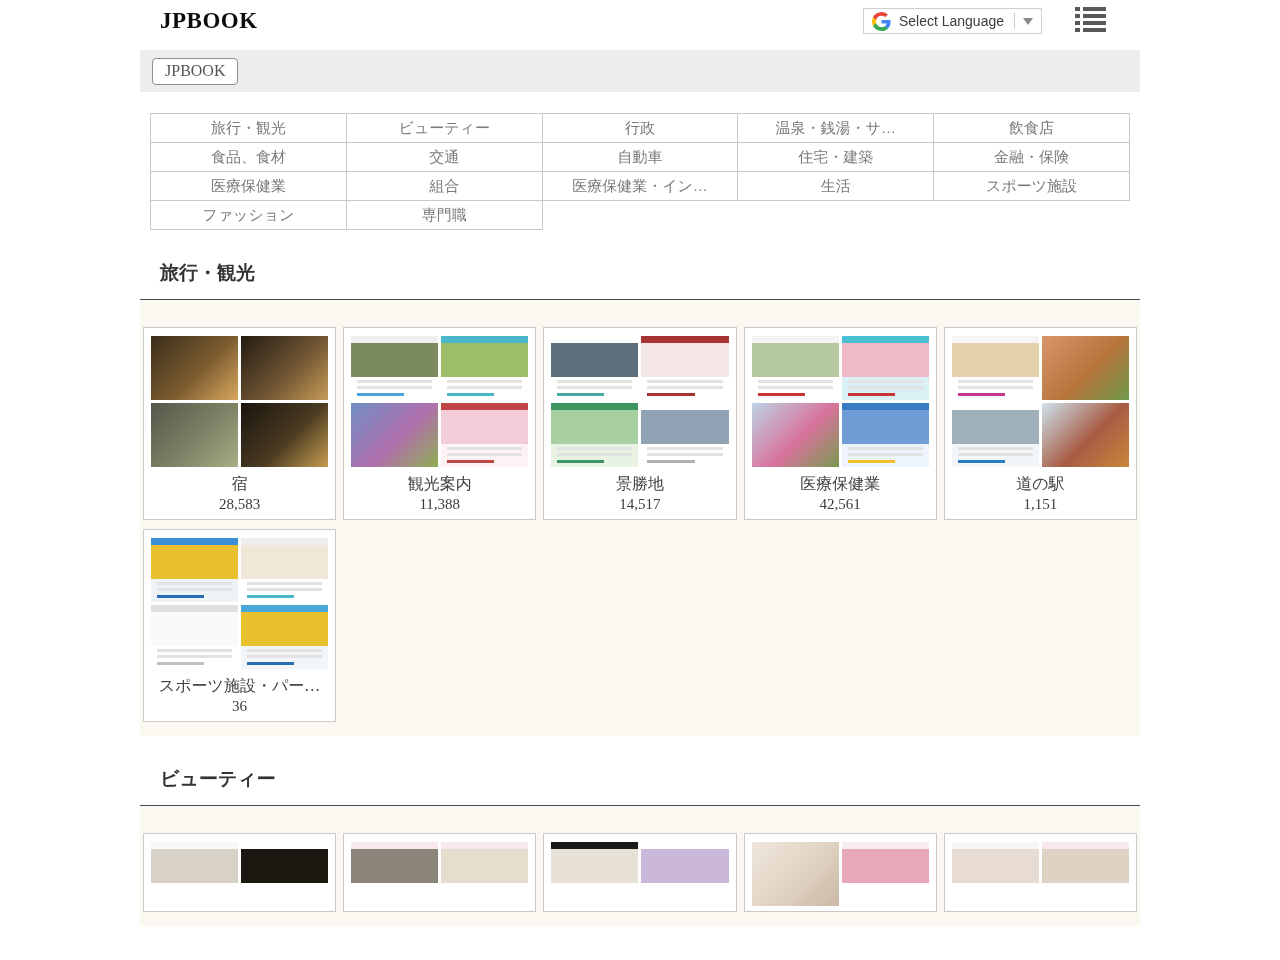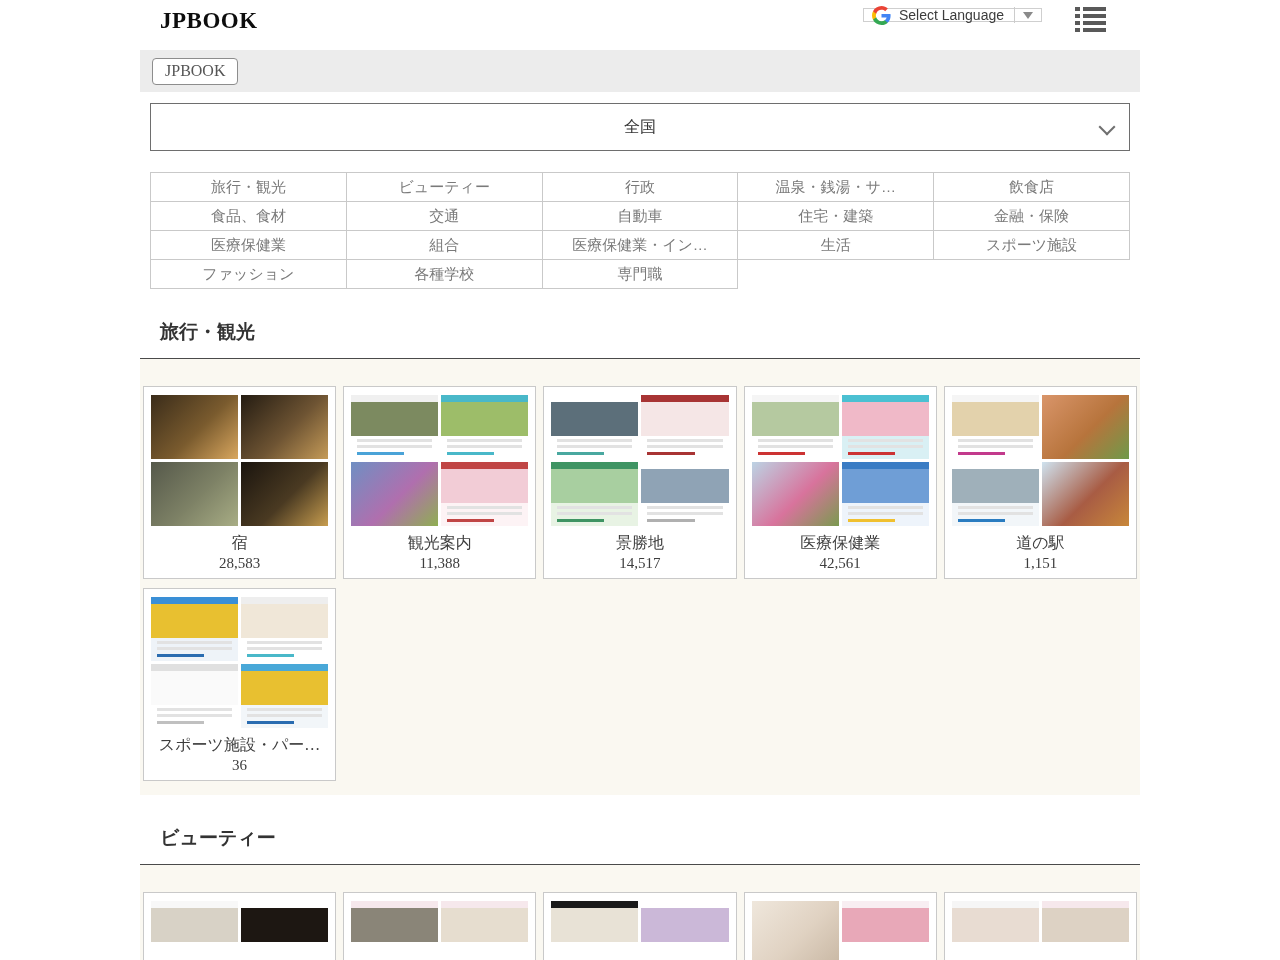--- a/index.html
+++ b/index.html
@@ -9,21 +9,21 @@
   }
   .content{width:1000px;margin-left:140px;position:relative;}
 
   
   .hdr{position:relative;height:50px;}
   .site-title{
     font-family:"Liberation Serif", serif;font-weight:700;font-size:23px;
     color:#0d0d0d;letter-spacing:.5px;position:absolute;left:20px;top:8px;margin:0;
   }
   .translate-box{
-    position:absolute;right:98px;top:8px;height:14px;display:flex;align-items:center;
+    position:absolute;right:98px;top:8px;height:26px;display:flex;align-items:center;
     border:1px solid #cfcfcf;background:#fff;padding:0 6px 0 8px;box-sizing:border-box;cursor:pointer;
   }
   .translate-box .g-icon{width:19px;height:19px;margin-right:8px;flex:0 0 auto;}
   .translate-box .tr-label{font-size:14px;color:#3c3c3c;white-space:nowrap;}
   .translate-box .tr-divider{width:1px;height:16px;background:#ccc;margin:0 8px 0 10px;}
   .translate-box .tr-caret{
     width:0;height:0;border-left:5px solid transparent;border-right:5px solid transparent;
     border-top:7px solid #8a8a8a;margin-right:2px;
   }
   .menu-icon{position:absolute;right:34px;top:7px;width:31px;cursor:pointer;}
@@ -123,43 +123,38 @@
           <span class="sq"></span>
           <span class="bar"></span>
         </div>
     </div>
   </div>
 
   <div class="crumb-bar">
     <button class="crumb-btn">JPBOOK</button>
   </div>
 
-  <div class="region-select">
-    <span class="rs-value">全国</span>
-    <span class="rs-chevron"></span>
-  </div>
 
   <div class="cat-grid" id="cat-grid">
       <div class="cat-cell">旅行・観光</div>
       <div class="cat-cell">ビューティー</div>
       <div class="cat-cell">行政</div>
       <div class="cat-cell">温泉・銭湯・サ…</div>
       <div class="cat-cell">飲食店</div>
       <div class="cat-cell">食品、食材</div>
       <div class="cat-cell">交通</div>
       <div class="cat-cell">自動車</div>
       <div class="cat-cell">住宅・建築</div>
       <div class="cat-cell">金融・保険</div>
       <div class="cat-cell">医療保健業</div>
       <div class="cat-cell">組合</div>
       <div class="cat-cell">医療保健業・イン…</div>
       <div class="cat-cell">生活</div>
       <div class="cat-cell">スポーツ施設</div>
       <div class="cat-cell">ファッション</div>
-      <div class="cat-cell">各種学校</div>
       <div class="cat-cell">専門職</div>
     </div>
 
   <div id="sections">
       <div class="section">
         <h2 class="section-title">旅行・観光</h2>
         <hr class="section-rule">
         <div class="card-panel">
           <div class="card">
             <div class="thumb-grid">

